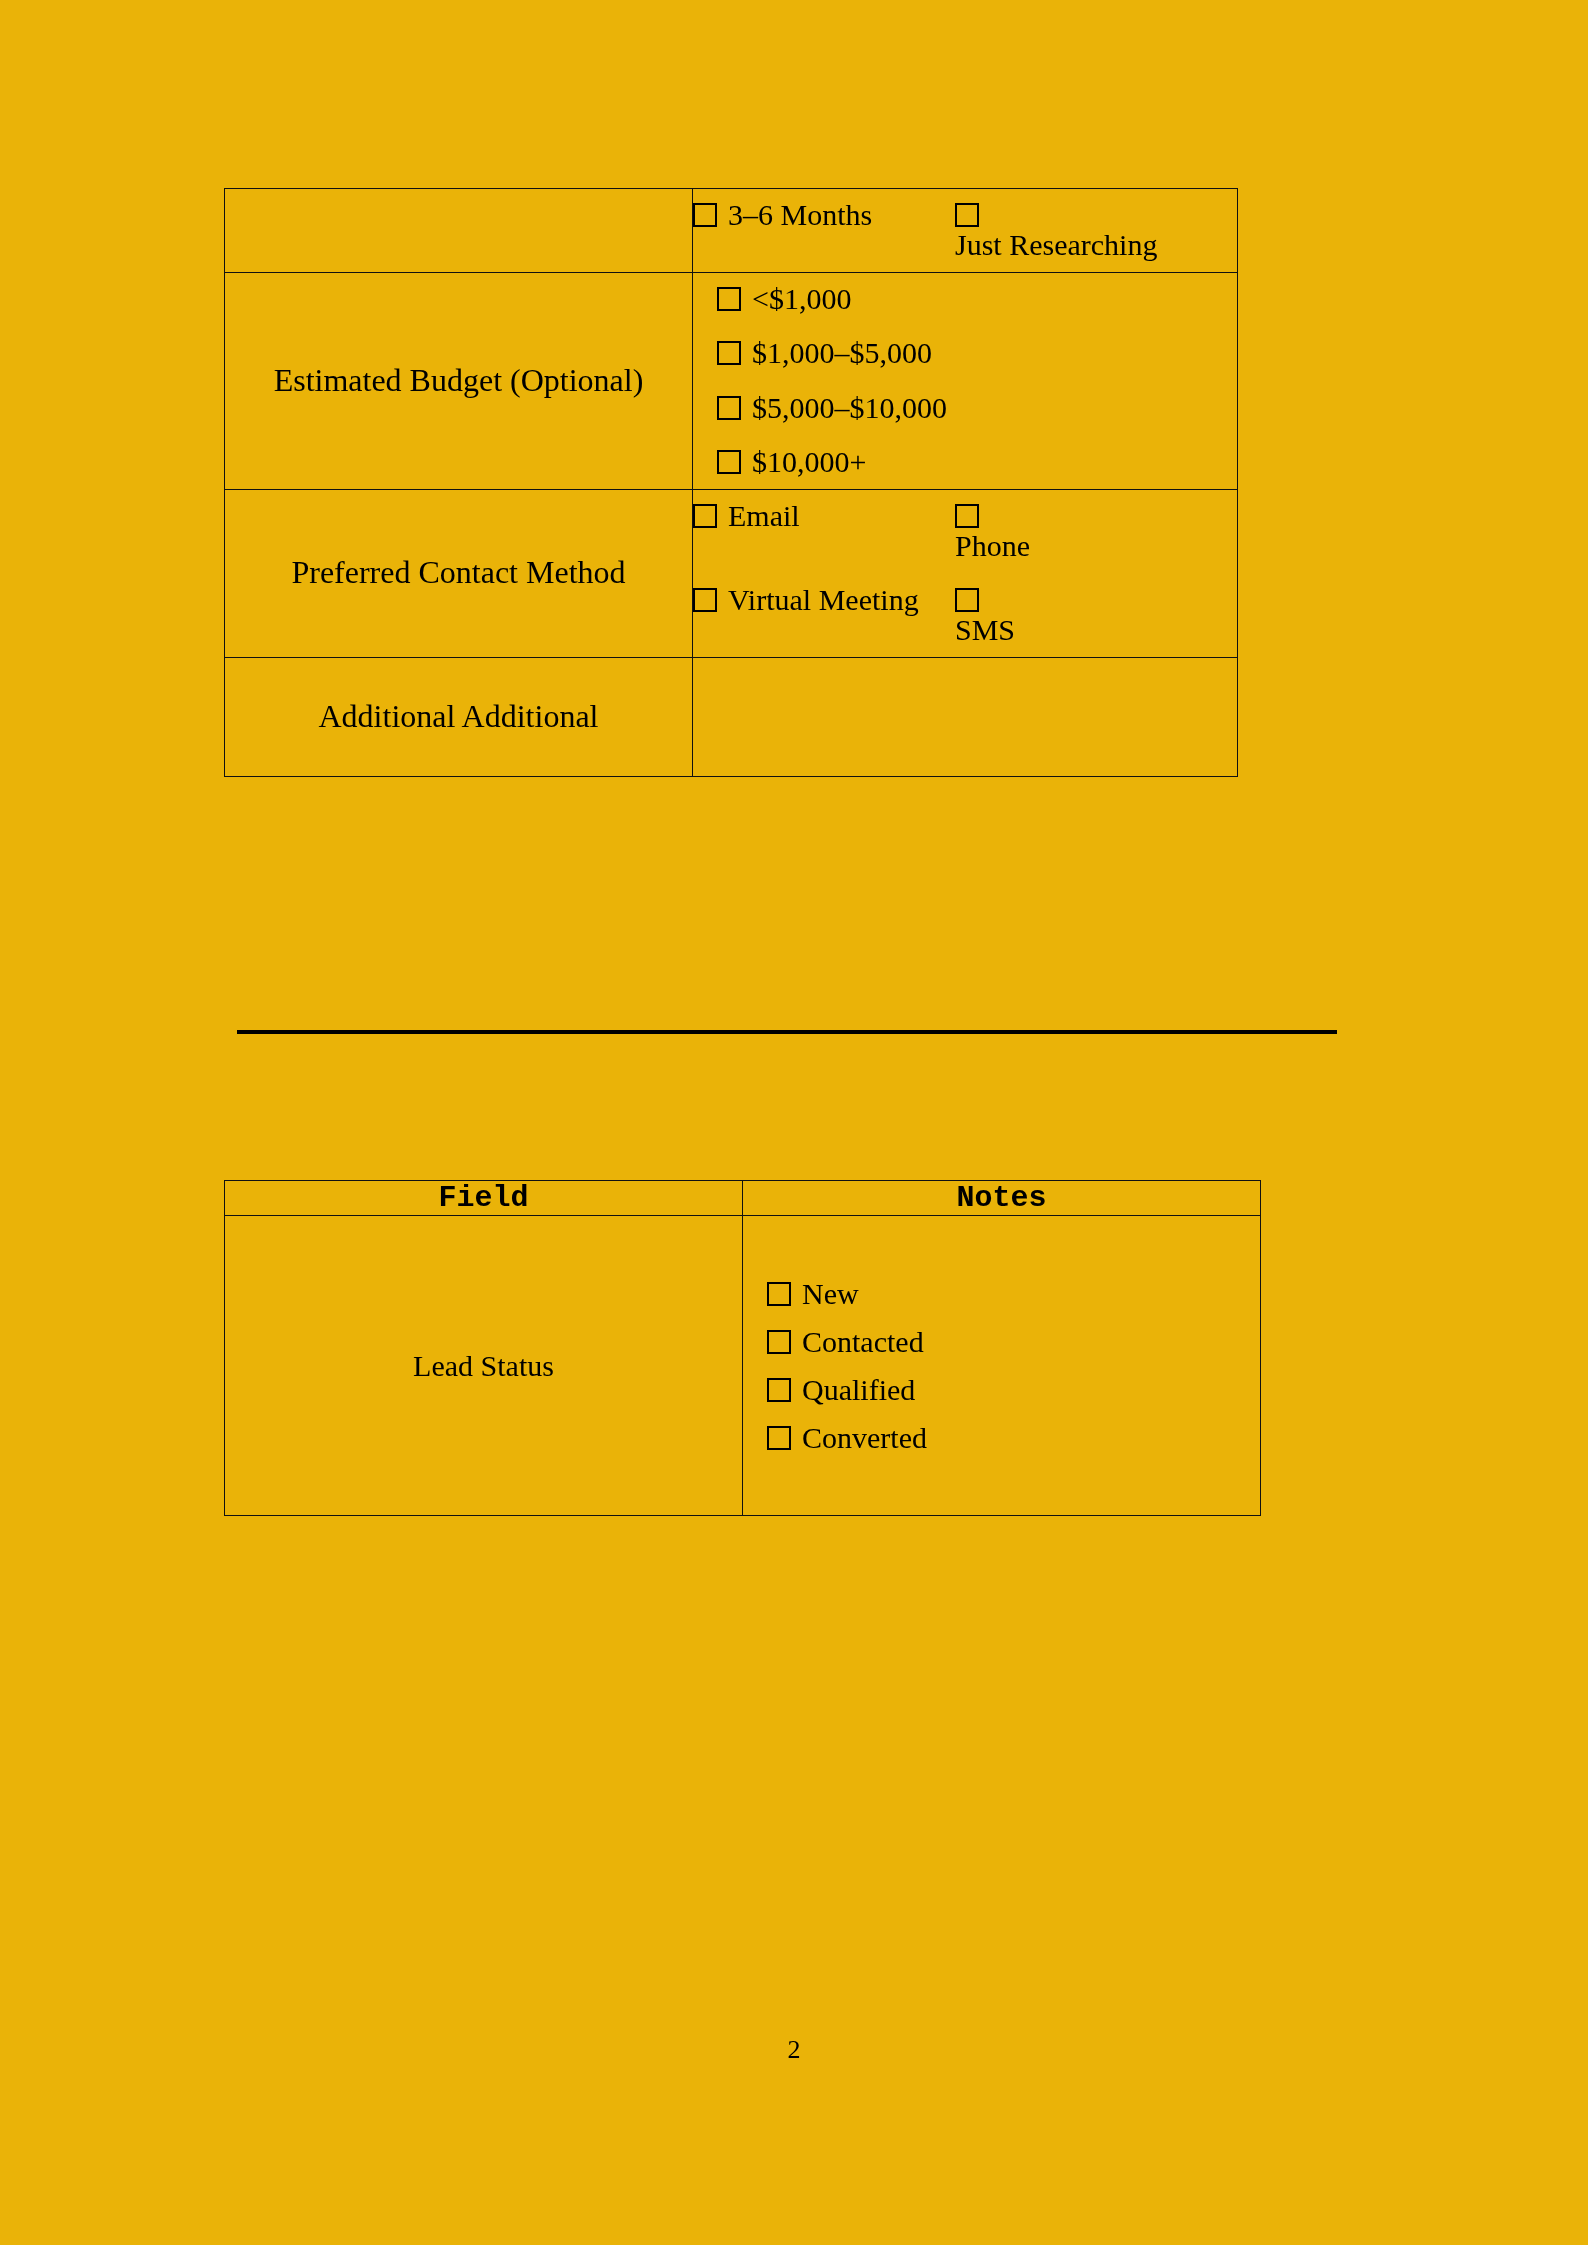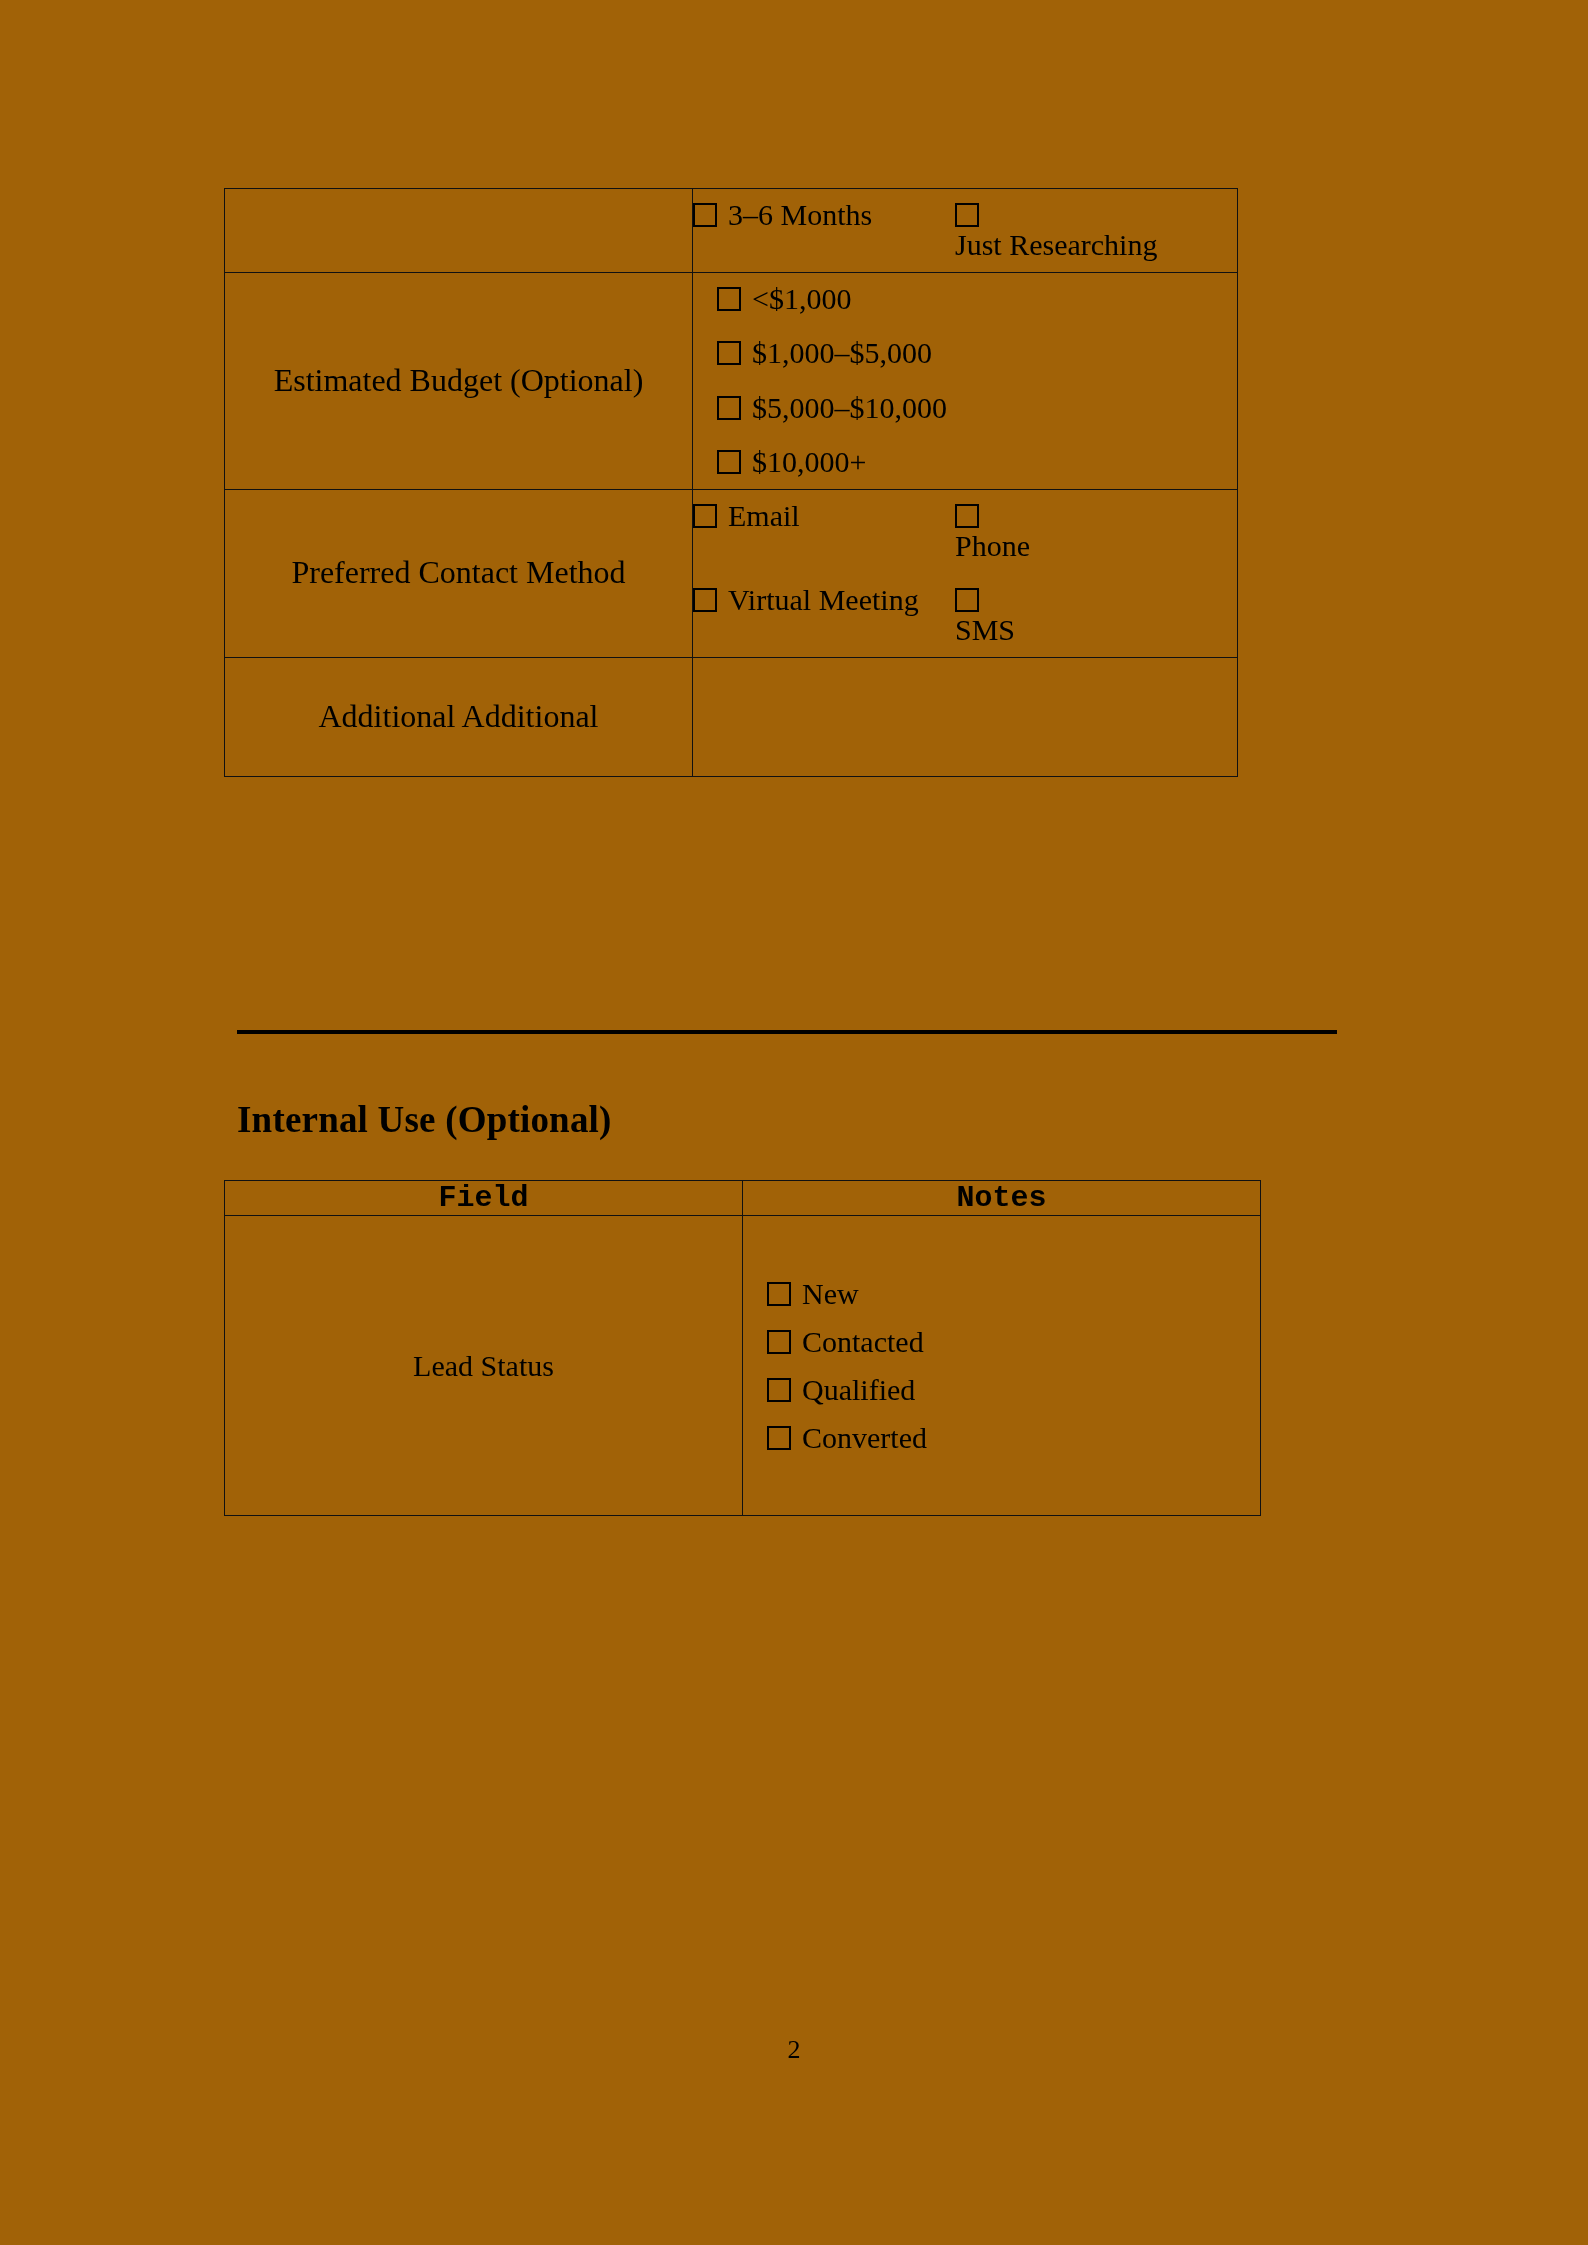--- a/index.html
+++ b/index.html
@@ -14,21 +14,21 @@
     font-family: "Liberation Serif", "DejaVu Serif", serif;
     color: #000000;
     overflow: hidden;
   }
 
   .page {
     position: absolute;
     top: 0; left: 0;
     width: 1588px;
     height: 2245px;
-    background: #a16207;
+    background: #eab308;
   }
 
   
   .form-table {
     position: absolute;
     left: 224px;
     top: 188px;
     width: 1013px;
     border-collapse: collapse;
     table-layout: fixed;
@@ -241,21 +241,20 @@
       <tr>
         <td class="label-cell blank-cell">Additional Additional</td>
         <td class="value-cell blank-cell"></td>
       </tr>
 
     </tbody>
   </table>
 
   <div class="hrule"></div>
 
-  <div class="section-heading">Internal Use (Optional)</div>
 
   <table class="internal-table">
     <colgroup>
       <col class="icol-field">
       <col class="icol-notes">
     </colgroup>
     <tbody>
 
       <tr>
         <td class="ihead">Field</td>

